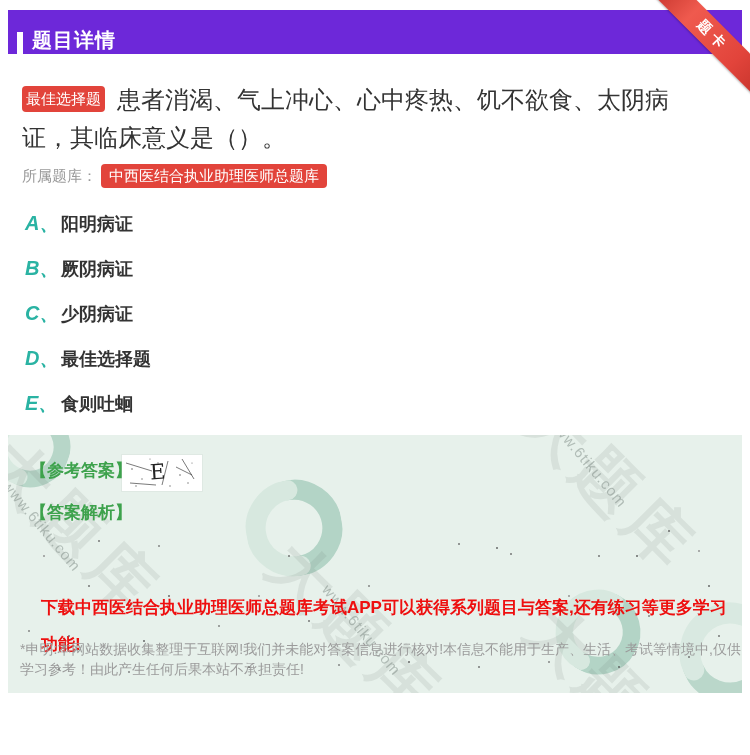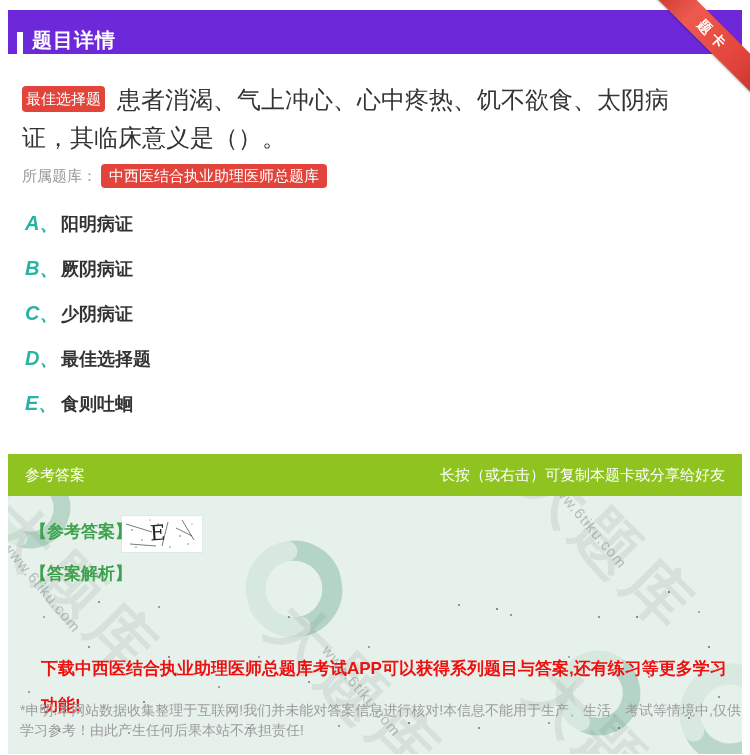--- a/index.html
+++ b/index.html
@@ -152,24 +152,20 @@
     <li class="option">
       <span class="opt-letter">D、</span>
       <span class="opt-text">最佳选择题</span>
     </li>
     <li class="option">
       <span class="opt-letter">E、</span>
       <span class="opt-text">食则吐蛔</span>
     </li>
   </ul>
 
-  <div class="answer-bar">
-    <span class="bar-title">参考答案</span>
-    <span class="bar-hint">长按（或右击）可复制本题卡或分享给好友</span>
-  </div>
 
   <div class="answer-section">
 
     <svg class="swirl" viewBox="0 0 100 100" style="left:-18px;top:-28px;width:80px;height:80px;opacity:.75;transform:rotate(20deg)">
         <use href="#swirl-def"></use>
       </svg>
     <svg class="swirl" viewBox="0 0 100 100" style="left:238px;top:45px;width:96px;height:96px;opacity:.8;transform:rotate(-10deg)">
         <use href="#swirl-def"></use>
       </svg>
     <svg class="swirl" viewBox="0 0 100 100" style="left:548px;top:155px;width:84px;height:84px;opacity:.8;transform:rotate(30deg)">

